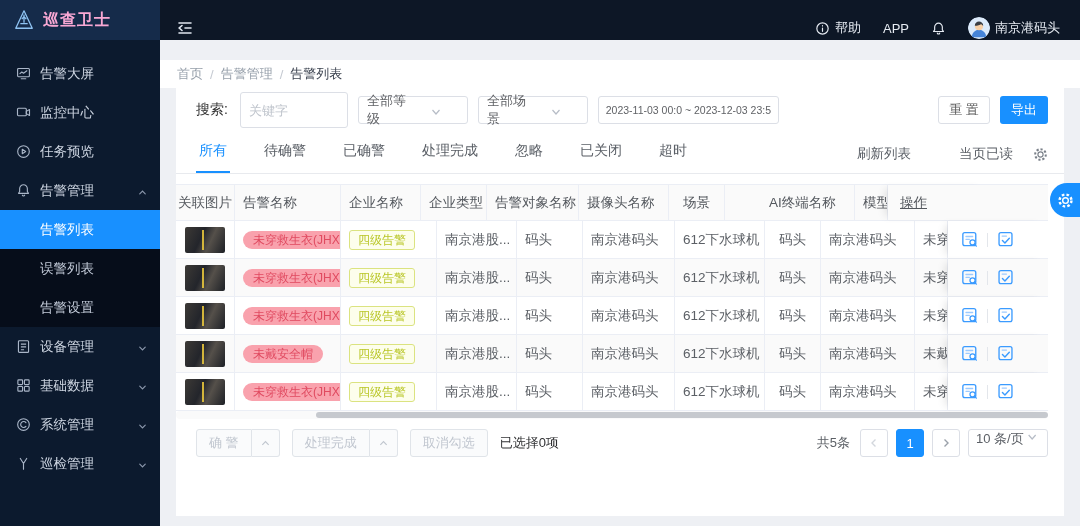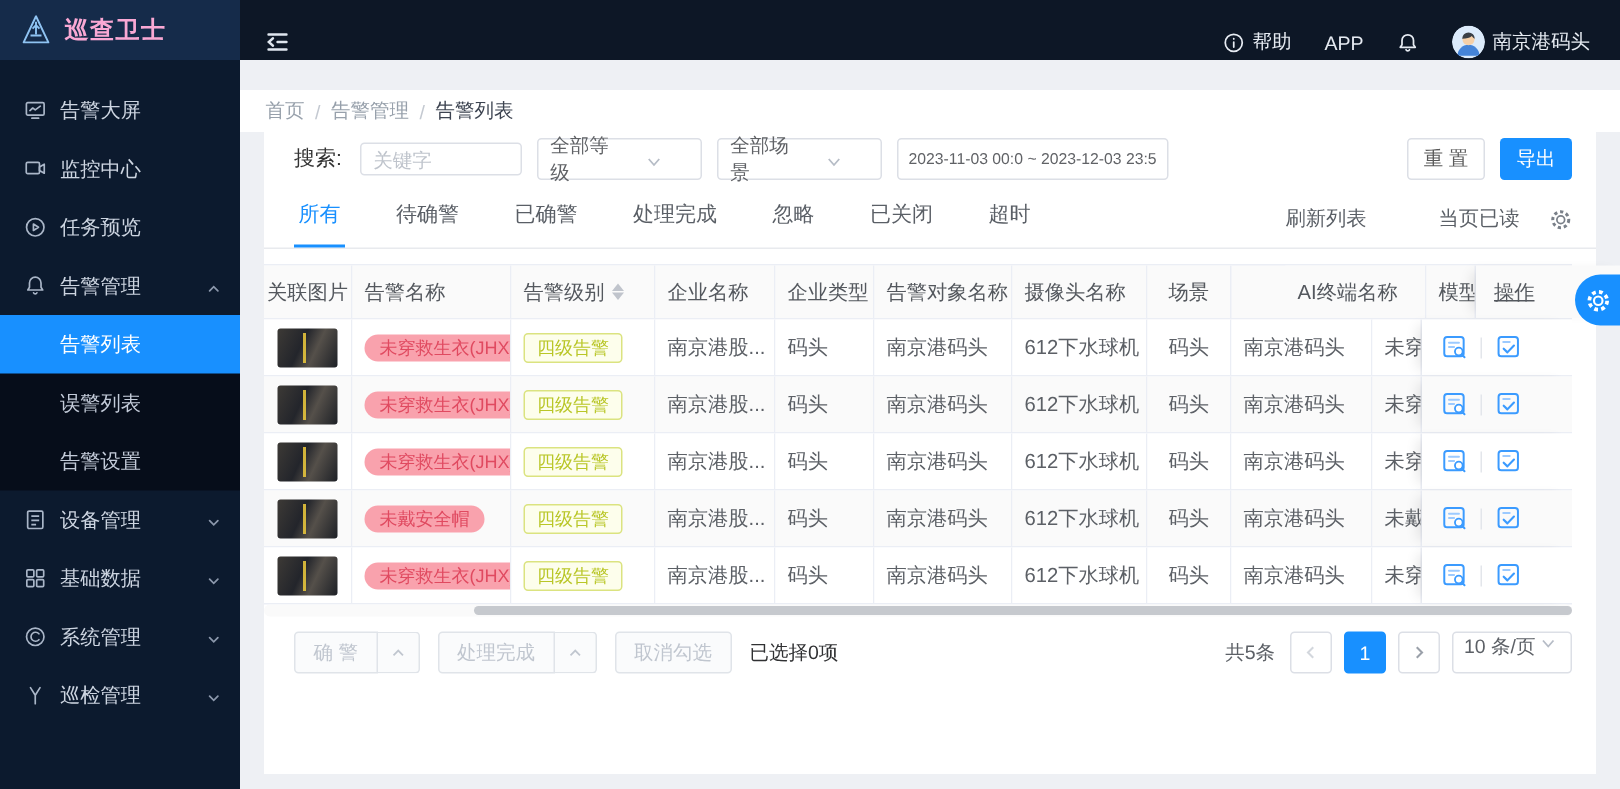--- a/index.html
+++ b/index.html
@@ -40,21 +40,21 @@
   .crumb { color:#97a0ab; cursor:pointer; }
   .crumb-sep { color:#c4c9d1; margin:0 7px; }
   .crumb.current { color:#3c4350; cursor:default; }
 
   
   .card { position:absolute; left:176px; top:80px; width:888px; height:436px; background:#fff; }
 
   
   .filters { display:flex; align-items:center; padding:12px 16px 0 20px; gap:10px; }
   .f-label { color:#333; white-space:nowrap; margin-right:2px; }
-  .f-input { width:108px; height:22px; border:1px solid #dcdfe6; border-radius:3px; padding:0 8px; font-size:13px; color:#606266; font-family:inherit; }
+  .f-input { width:108px; height:36px; border:1px solid #dcdfe6; border-radius:3px; padding:0 8px; font-size:13px; color:#606266; font-family:inherit; }
   .f-input::placeholder { color:#bfc4cc; }
   .f-select { width:110px; height:28px; border:1px solid #dcdfe6; border-radius:3px; display:flex; align-items:center; padding:0 8px; font-size:13px; color:#606266; cursor:pointer; }
   .f-select span { flex:1; }
   .caret { width:10px; height:10px; color:#b6bcc6; }
   .caret svg { width:100%; height:100%; }
   .f-date { width:181px; height:28px; border:1px solid #dcdfe6; border-radius:3px; display:flex; align-items:center; justify-content:center; font-size:10.5px; color:#606266; white-space:nowrap; overflow:hidden; cursor:pointer; }
   .btn-reset { margin-left:auto; width:52px; height:28px; border:1px solid #dcdfe6; border-radius:3px; background:#fff; color:#595959; font-size:13px; cursor:pointer; font-family:inherit; }
   .btn-export { width:48px; height:28px; border:none; border-radius:3px; background:#1890ff; color:#fff; font-size:13px; cursor:pointer; font-family:inherit; }
 
   
@@ -306,27 +306,20 @@
     </div>
 
     <div class="table" id="table">
         <div class="tr head">
           <div class="th c-center" style="width: 59px;">
             <span>关联图片</span>
           </div>
           <div class="th" style="width: 106px;">
             <span>告警名称</span>
           </div>
-          <div class="th" style="width: 96px;">
-            <span>告警级别</span>
-            <span class="sort">
-              <i class="up"></i>
-              <i class="dn"></i>
-            </span>
-          </div>
           <div class="th" style="width: 80px;">
             <span>企业名称</span>
           </div>
           <div class="th" style="width: 66px;">
             <span>企业类型</span>
           </div>
           <div class="th" style="width: 92px;">
             <span>告警对象名称</span>
           </div>
           <div class="th" style="width: 90px;">

